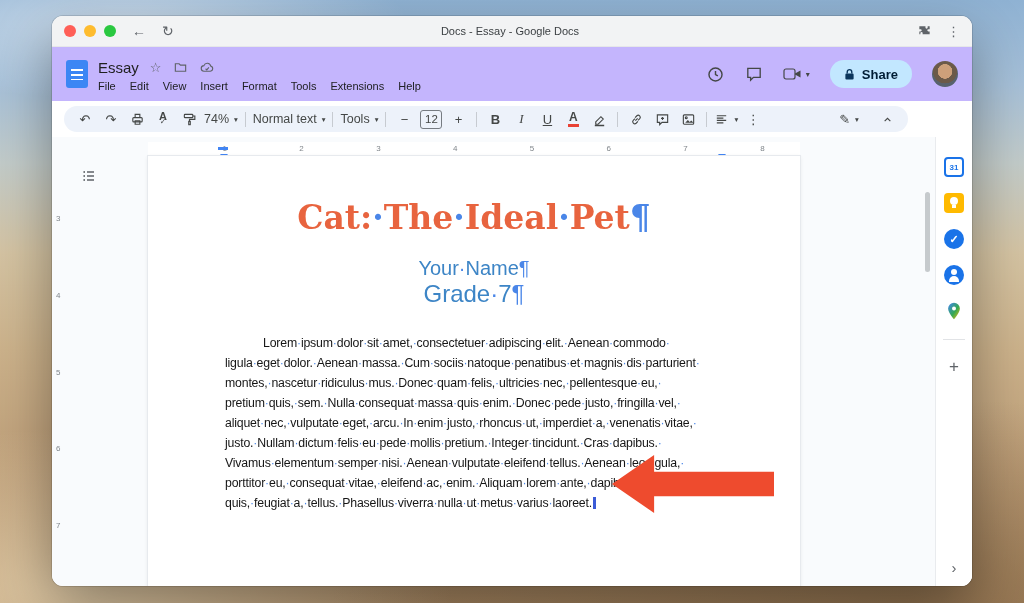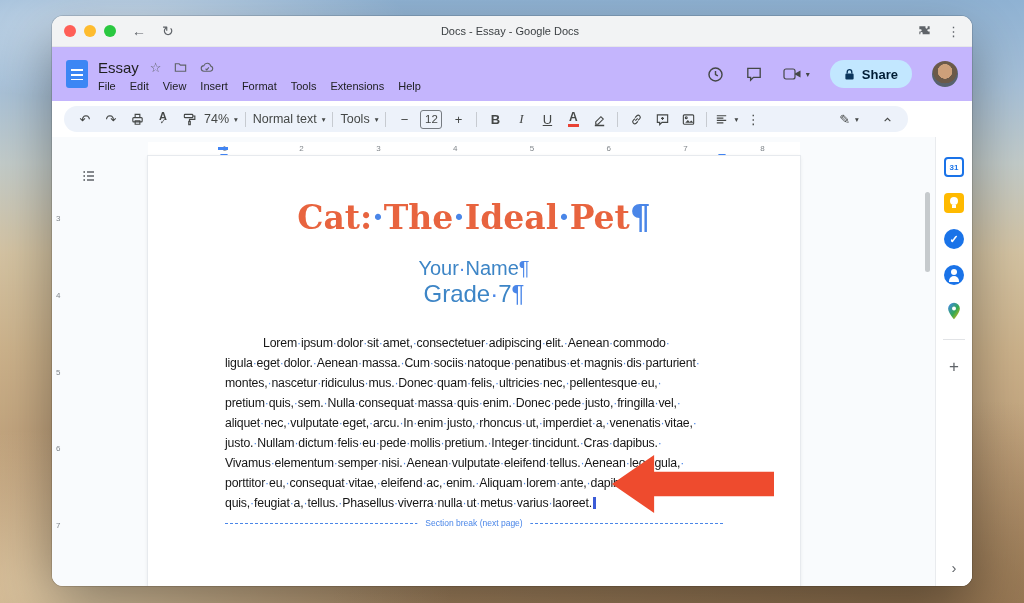--- a/index.html
+++ b/index.html
@@ -331,24 +331,20 @@
               <div class="body-line first-line">Lorem<span class="fmark">·</span>ipsum<span class="fmark">·</span>dolor<span class="fmark">·</span>sit<span class="fmark">·</span>amet,<span class="fmark">·</span>consectetuer<span class="fmark">·</span>adipiscing<span class="fmark">·</span>elit.<span class="fmark">·</span>Aenean<span class="fmark">·</span>commodo<span class="fmark">·</span></div>
               <div class="body-line">ligula<span class="fmark">·</span>eget<span class="fmark">·</span>dolor.<span class="fmark">·</span>Aenean<span class="fmark">·</span>massa.<span class="fmark">·</span>Cum<span class="fmark">·</span>sociis<span class="fmark">·</span>natoque<span class="fmark">·</span>penatibus<span class="fmark">·</span>et<span class="fmark">·</span>magnis<span class="fmark">·</span>dis<span class="fmark">·</span>parturient<span class="fmark">·</span></div>
               <div class="body-line">montes,<span class="fmark">·</span>nascetur<span class="fmark">·</span>ridiculus<span class="fmark">·</span>mus.<span class="fmark">·</span>Donec<span class="fmark">·</span>quam<span class="fmark">·</span>felis,<span class="fmark">·</span>ultricies<span class="fmark">·</span>nec,<span class="fmark">·</span>pellentesque<span class="fmark">·</span>eu,<span class="fmark">·</span></div>
               <div class="body-line">pretium<span class="fmark">·</span>quis,<span class="fmark">·</span>sem.<span class="fmark">·</span>Nulla<span class="fmark">·</span>consequat<span class="fmark">·</span>massa<span class="fmark">·</span>quis<span class="fmark">·</span>enim.<span class="fmark">·</span>Donec<span class="fmark">·</span>pede<span class="fmark">·</span>justo,<span class="fmark">·</span>fringilla<span class="fmark">·</span>vel,<span class="fmark">·</span></div>
               <div class="body-line">aliquet<span class="fmark">·</span>nec,<span class="fmark">·</span>vulputate<span class="fmark">·</span>eget,<span class="fmark">·</span>arcu.<span class="fmark">·</span>In<span class="fmark">·</span>enim<span class="fmark">·</span>justo,<span class="fmark">·</span>rhoncus<span class="fmark">·</span>ut,<span class="fmark">·</span>imperdiet<span class="fmark">·</span>a,<span class="fmark">·</span>venenatis<span class="fmark">·</span>vitae,<span class="fmark">·</span></div>
               <div class="body-line">justo.<span class="fmark">·</span>Nullam<span class="fmark">·</span>dictum<span class="fmark">·</span>felis<span class="fmark">·</span>eu<span class="fmark">·</span>pede<span class="fmark">·</span>mollis<span class="fmark">·</span>pretium.<span class="fmark">·</span>Integer<span class="fmark">·</span>tincidunt.<span class="fmark">·</span>Cras<span class="fmark">·</span>dapibus.<span class="fmark">·</span></div>
               <div class="body-line">Vivamus<span class="fmark">·</span>elementum<span class="fmark">·</span>semper<span class="fmark">·</span>nisi.<span class="fmark">·</span>Aenean<span class="fmark">·</span>vulputate<span class="fmark">·</span>eleifend<span class="fmark">·</span>tellus.<span class="fmark">·</span>Aenean<span class="fmark">·</span>leo<span class="fmark">·</span>ligula,<span class="fmark">·</span></div>
               <div class="body-line">porttitor<span class="fmark">·</span>eu,<span class="fmark">·</span>consequat<span class="fmark">·</span>vitae,<span class="fmark">·</span>eleifend<span class="fmark">·</span>ac,<span class="fmark">·</span>enim.<span class="fmark">·</span>Aliquam<span class="fmark">·</span>lorem<span class="fmark">·</span>ante,<span class="fmark">·</span>dapibus<span class="fmark">·</span>in,<span class="fmark">·</span>viverra<span class="fmark">·</span></div>
               <div class="body-line">quis,<span class="fmark">·</span>feugiat<span class="fmark">·</span>a,<span class="fmark">·</span>tellus.<span class="fmark">·</span>Phasellus<span class="fmark">·</span>viverra<span class="fmark">·</span>nulla<span class="fmark">·</span>ut<span class="fmark">·</span>metus<span class="fmark">·</span>varius<span class="fmark">·</span>laoreet.<span class="caret"></span></div>
             </div>
-          <div class="section-break">
-            <div class="sb-line"></div>
-            <span class="sb-label">Section break (next page)</span>
-          </div>
         </div>
       </div>
 
       <div class="annotation-arrow"></div>
       <div class="scroll-thumb"></div>
 
       <div class="side-panel">
         <span class="panel-icon cal-icon">
           <span>31</span>
         </span>

